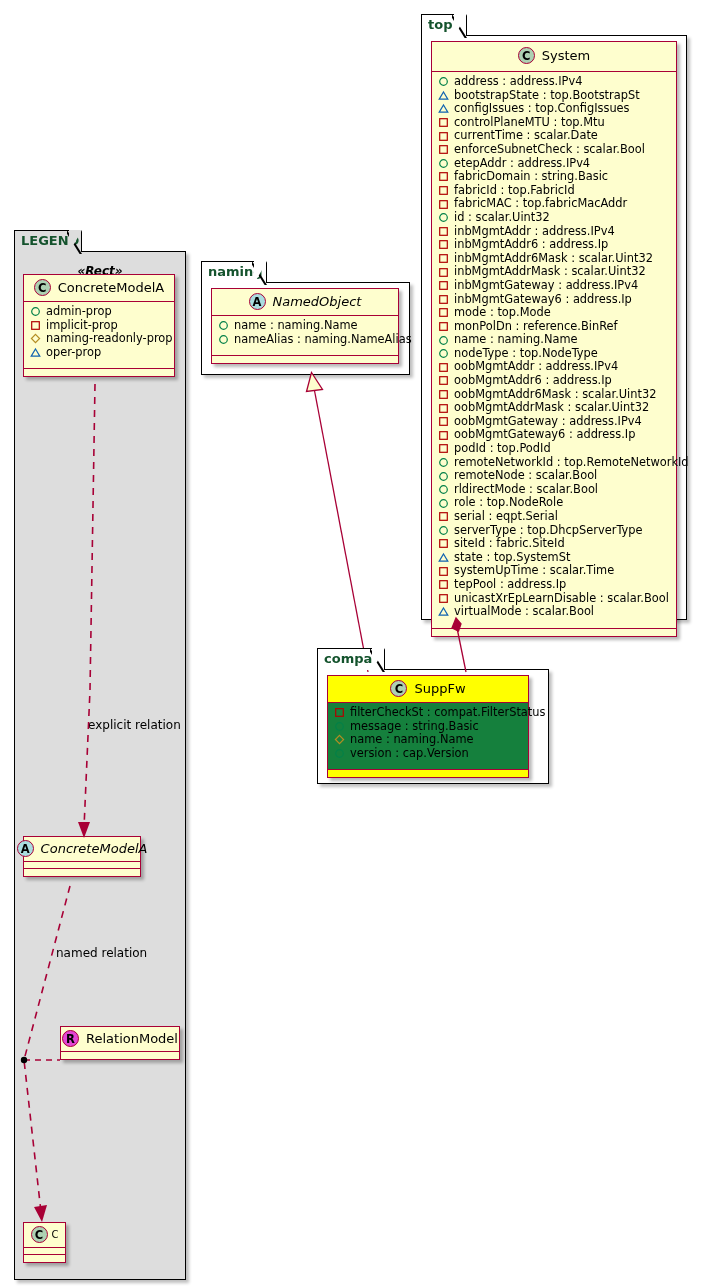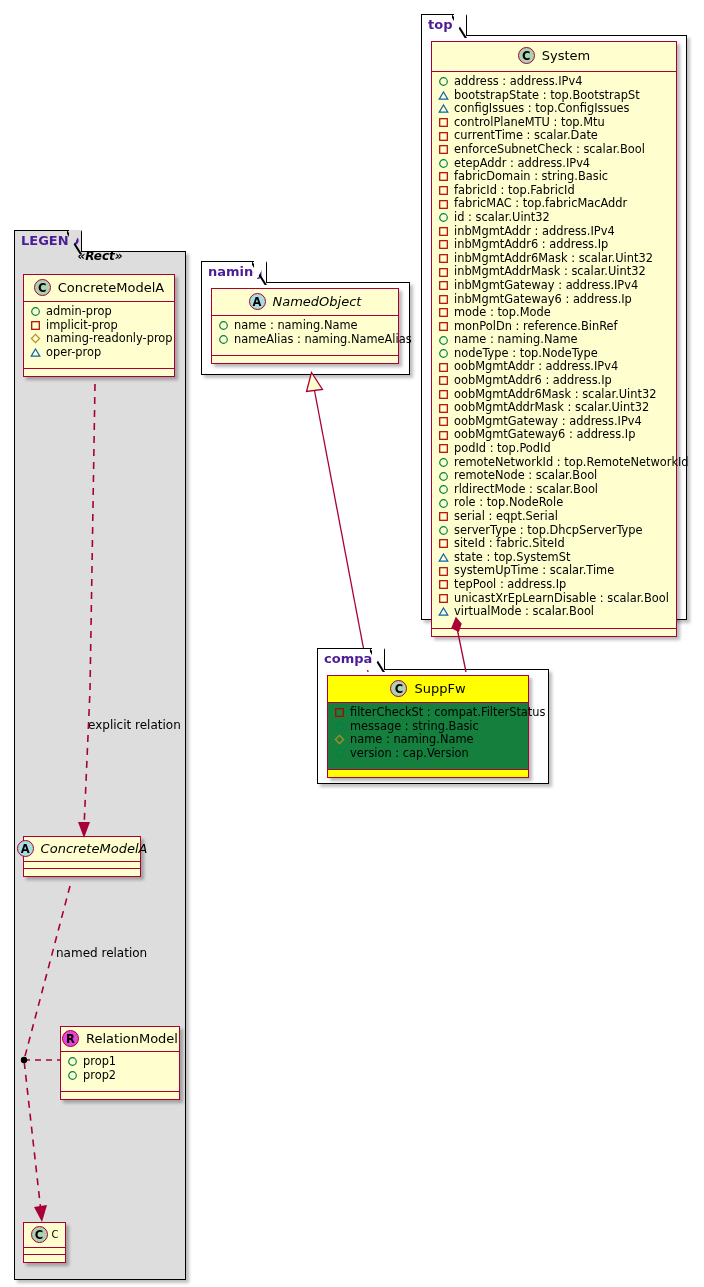--- a/index.html
+++ b/index.html
@@ -13,21 +13,21 @@
   }
 
   
   .pkg{position:absolute;box-sizing:border-box;}
   .pkg-tab{
     position:absolute;top:0;left:0;height:22px;
     box-sizing:border-box;
     border:1.6px solid #000000;
     border-bottom:none;
     background:#FFFFFF;
-    font-size:13px;font-weight:bold;color:#4c1d95;
+    font-size:13px;font-weight:bold;color:#14532d;
     line-height:20px;padding:0 16px 0 6px;
     z-index:3;
   }
   .pkg-tab::after{
     content:"";position:absolute;right:-1px;top:-1px;
     width:0;height:0;
     border-left:13px solid #FFFFFF;
     border-bottom:23px solid transparent;
   }
   .pkg-tab .slant{
@@ -118,21 +118,21 @@
 <div class="pkg pkg-legend" style="left:14px;top:230px;width:172px;height:1050px;">
   <div class="pkg-tab" style="width:68px;">
     <span>LEGEND</span>
     <span class="slant">
       <i style="transform:rotate(58deg);left:0;top:0;"></i>
     </span>
   </div>
   <div class="pkg-body" style="top:21px;width:172px;height:1029px;"></div>
 </div>
 
-<div class="stereo" style="left:22px;top:249px;width:156px;">«Rect»</div>
+<div class="stereo" style="left:22px;top:264px;width:156px;">«Rect»</div>
 
 <div class="cls" style="left:23px;top:274px;width:152px;">
   <div class="cls-head">
     <span class="badge badge-C">C</span>
     <span>ConcreteModelA</span>
   </div>
   <div class="cls-attrs">
     <div class="attr">
       <span class="mk">
           <svg width="11" height="11">
@@ -175,38 +175,20 @@
     <span class="italic">ConcreteModelA</span>
   </div>
   <div class="cls-attrs" style="height:7px;padding:0;"></div>
   <div class="cls-foot"></div>
 </div>
 
 <div class="cls" style="left:60px;top:1026px;width:120px;">
   <div class="cls-head" style="padding:3px 6px 4px 6px;">
     <span class="badge badge-R">R</span>
     <span>RelationModel</span>
-  </div>
-  <div class="cls-attrs">
-    <div class="attr">
-      <span class="mk">
-          <svg width="11" height="11">
-            <circle cx="5.5" cy="5.5" r="3.8" fill="none" stroke="#038048" stroke-width="1.2"></circle>
-          </svg>
-        </span>
-      <span class="txt">prop1</span>
-    </div>
-    <div class="attr">
-      <span class="mk">
-          <svg width="11" height="11">
-            <circle cx="5.5" cy="5.5" r="3.8" fill="none" stroke="#038048" stroke-width="1.2"></circle>
-          </svg>
-        </span>
-      <span class="txt">prop2</span>
-    </div>
   </div>
   <div class="cls-foot"></div>
 </div>
 
 <div class="cls" style="left:23px;top:1222px;width:43px;">
   <div class="cls-head" style="padding:3px 4px 4px 4px;gap:4px;">
     <span class="badge badge-C">C</span>
     <span style="font-size:10px;">C</span>
   </div>
   <div class="cls-attrs" style="height:7px;padding:0;"></div>

